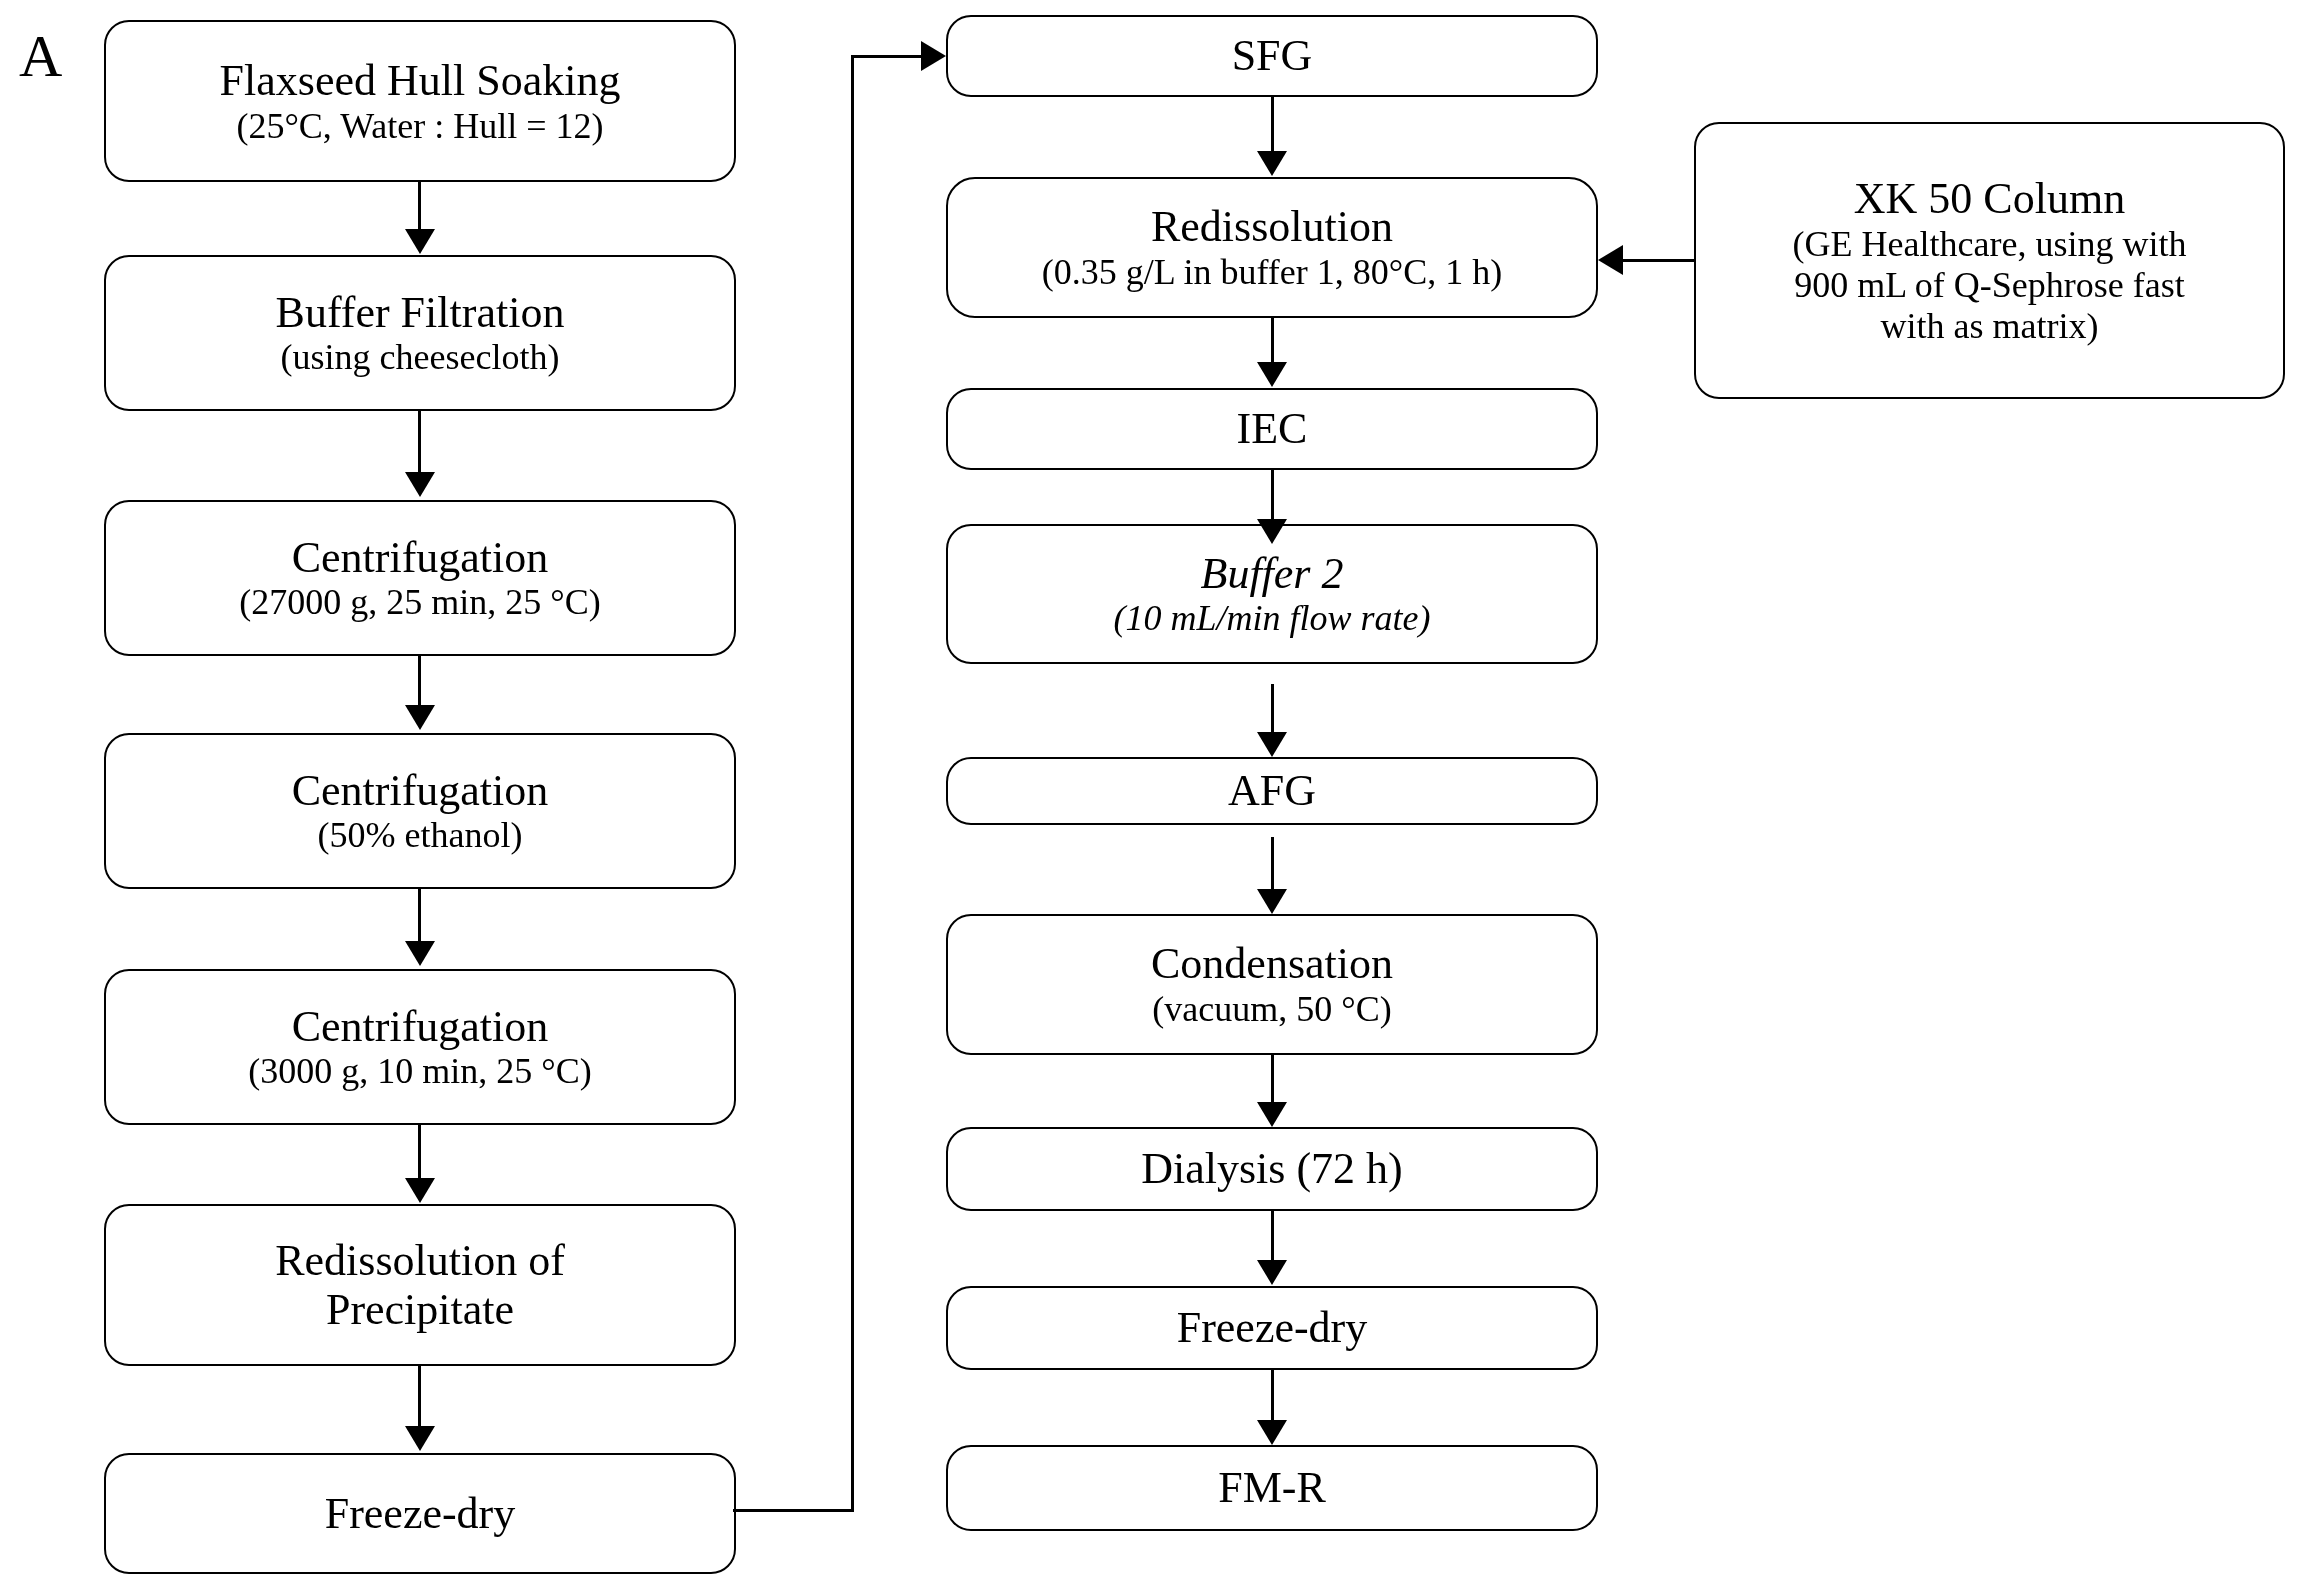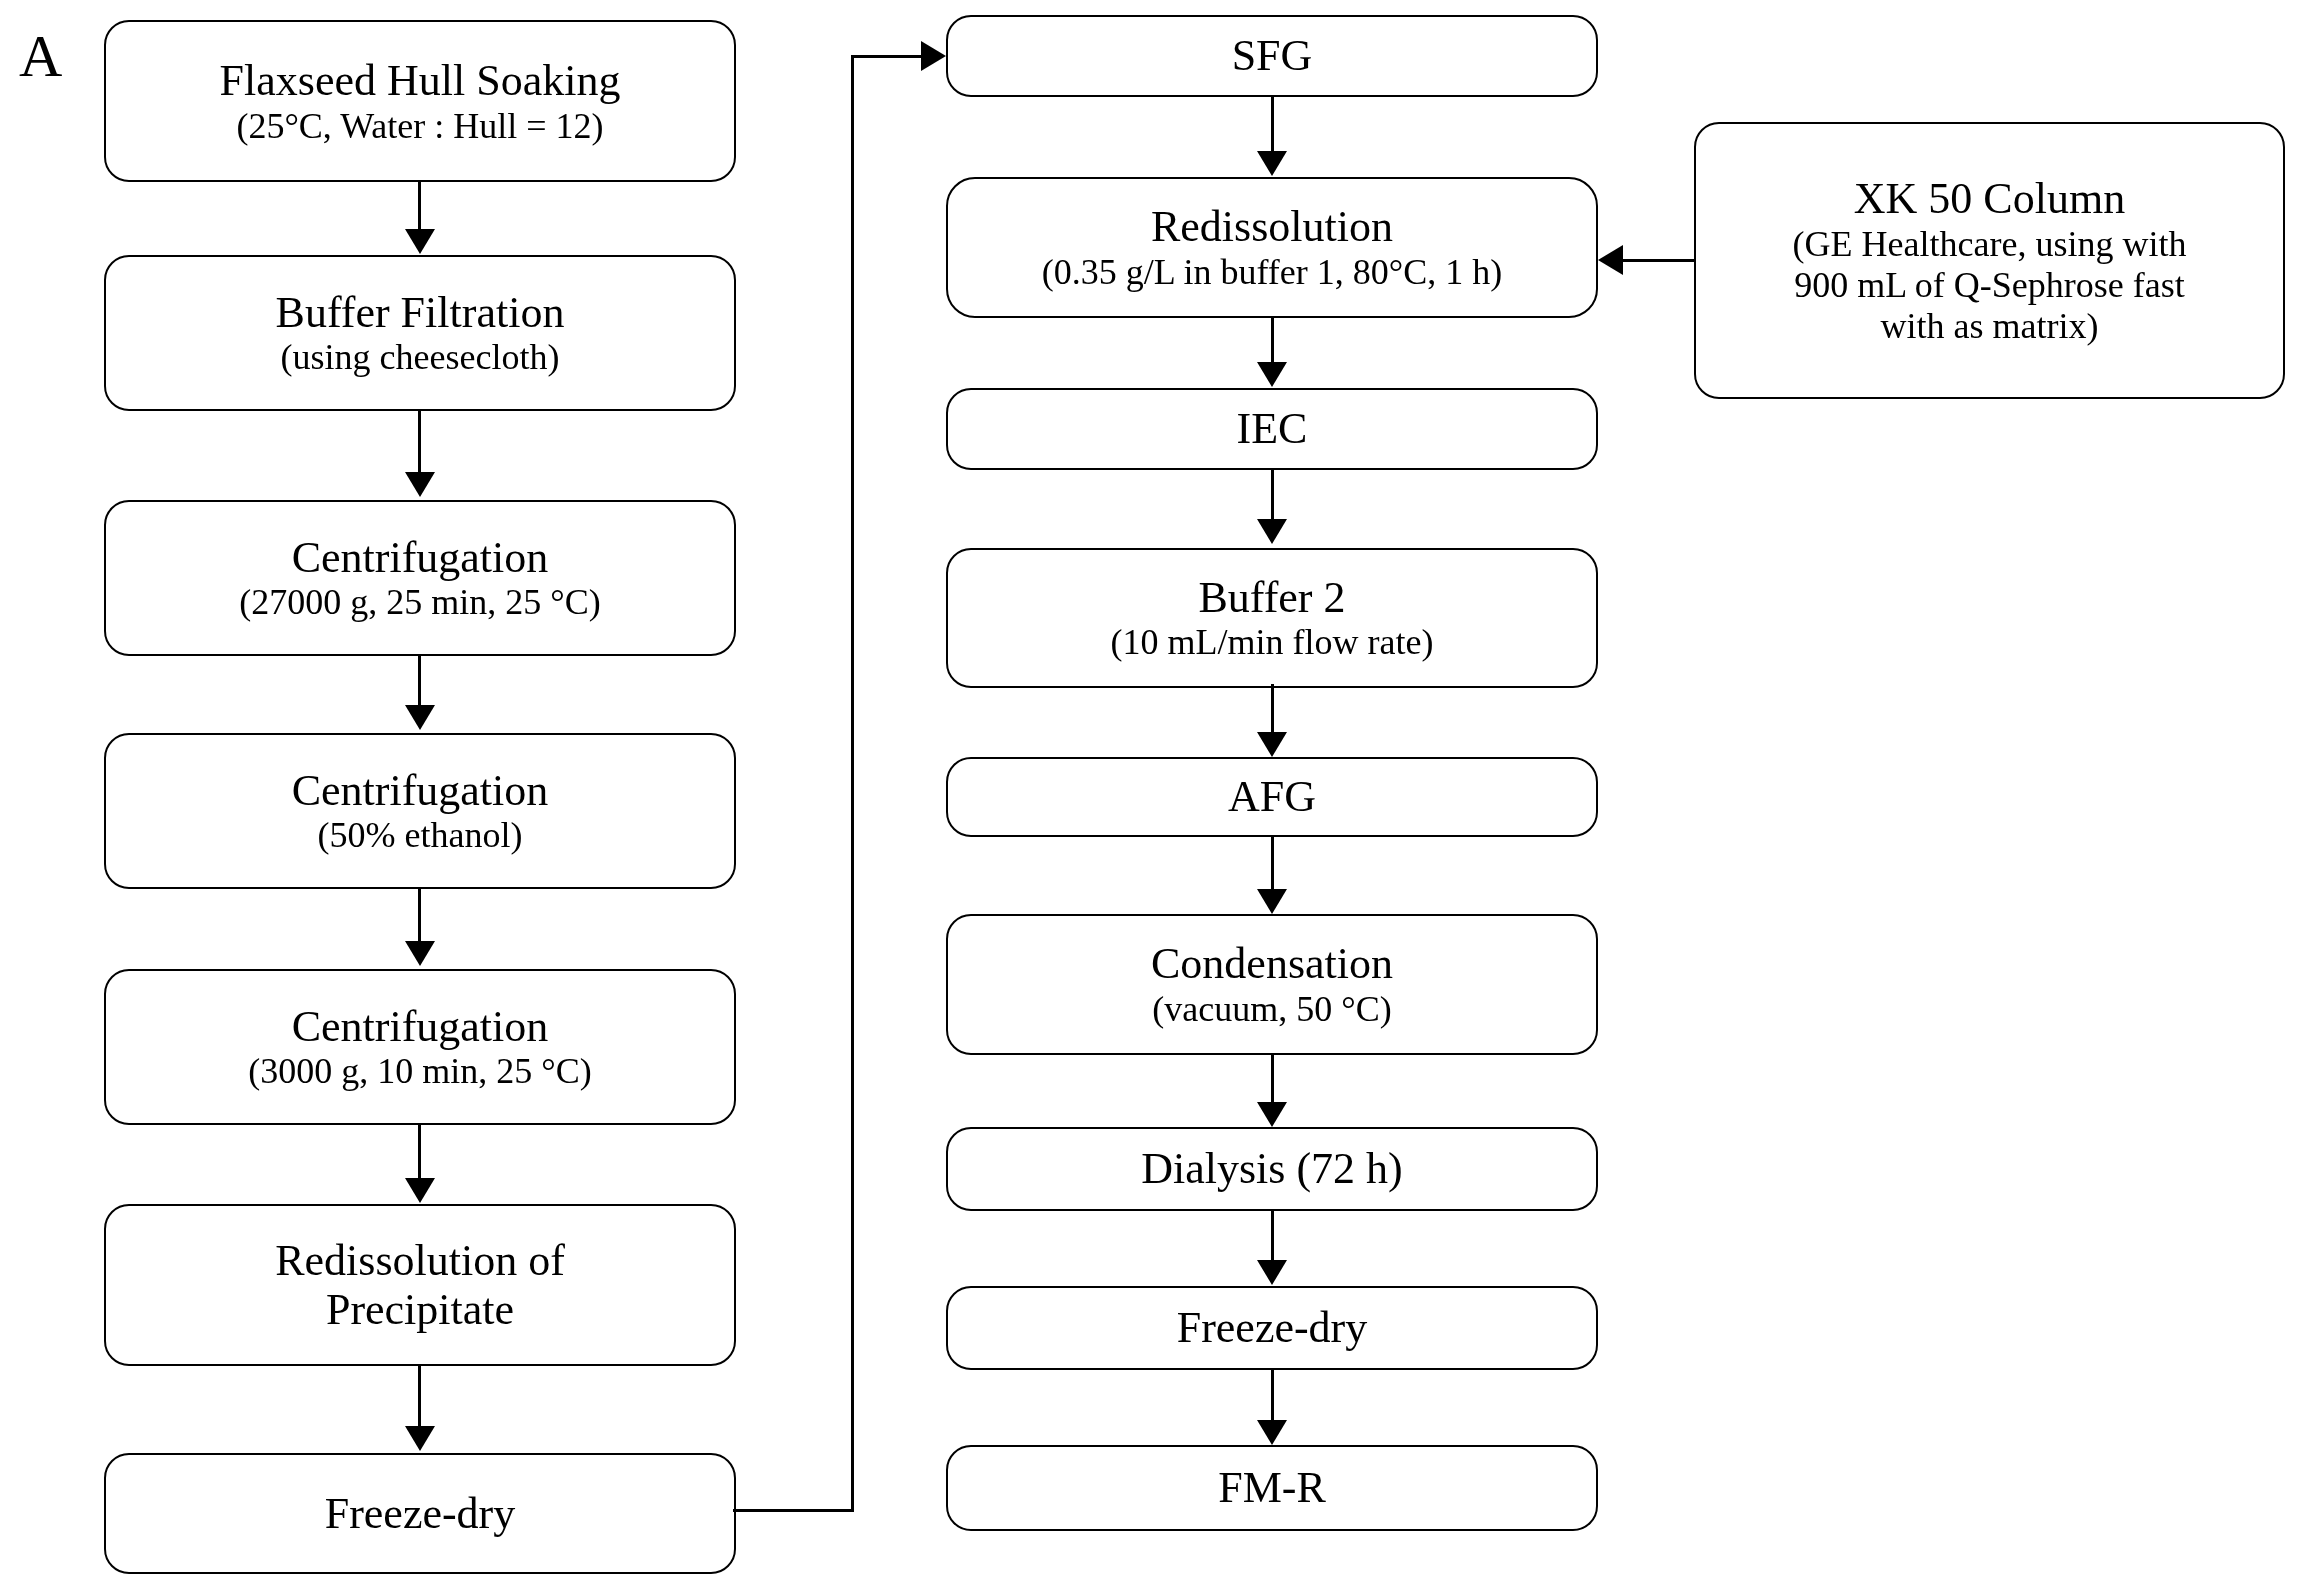--- a/index.html
+++ b/index.html
@@ -160,26 +160,26 @@
   <div class="node" style="left:946px; top:177px; width:652px; height:141px;border-radius:29px;">
     <div class="l1">Redissolution</div>
     <div class="l2">(0.35 g/L in buffer 1, 80°C, 1 h)</div>
   </div>
 
   <div class="node" style="left:946px; top:388px; width:652px; height:82px;">
     <div class="l1">IEC</div>
 
   </div>
 
-  <div class="node" style="left:946px; top:548px; width:652px; height:140px;">
+  <div class="node" style="left:946px; top:524px; width:652px; height:140px;font-style:italic;">
     <div class="l1">Buffer 2</div>
     <div class="l2">(10 mL/min flow rate)</div>
   </div>
 
-  <div class="node" style="left:946px; top:757px; width:652px; height:80px;">
+  <div class="node" style="left:946px; top:757px; width:652px; height:68px;">
     <div class="l1">AFG</div>
 
   </div>
 
   <div class="node" style="left:946px; top:914px; width:652px; height:141px;">
     <div class="l1">Condensation</div>
     <div class="l2">(vacuum, 50 °C)</div>
   </div>
 
   <div class="node" style="left:946px; top:1127px; width:652px; height:84px;">

